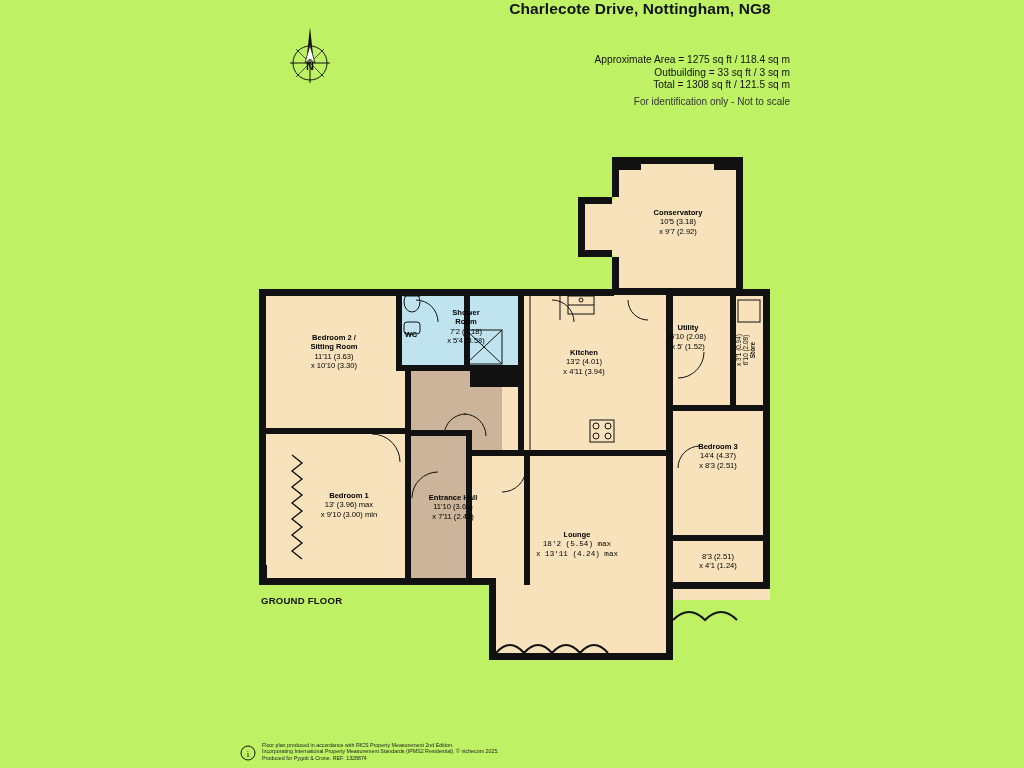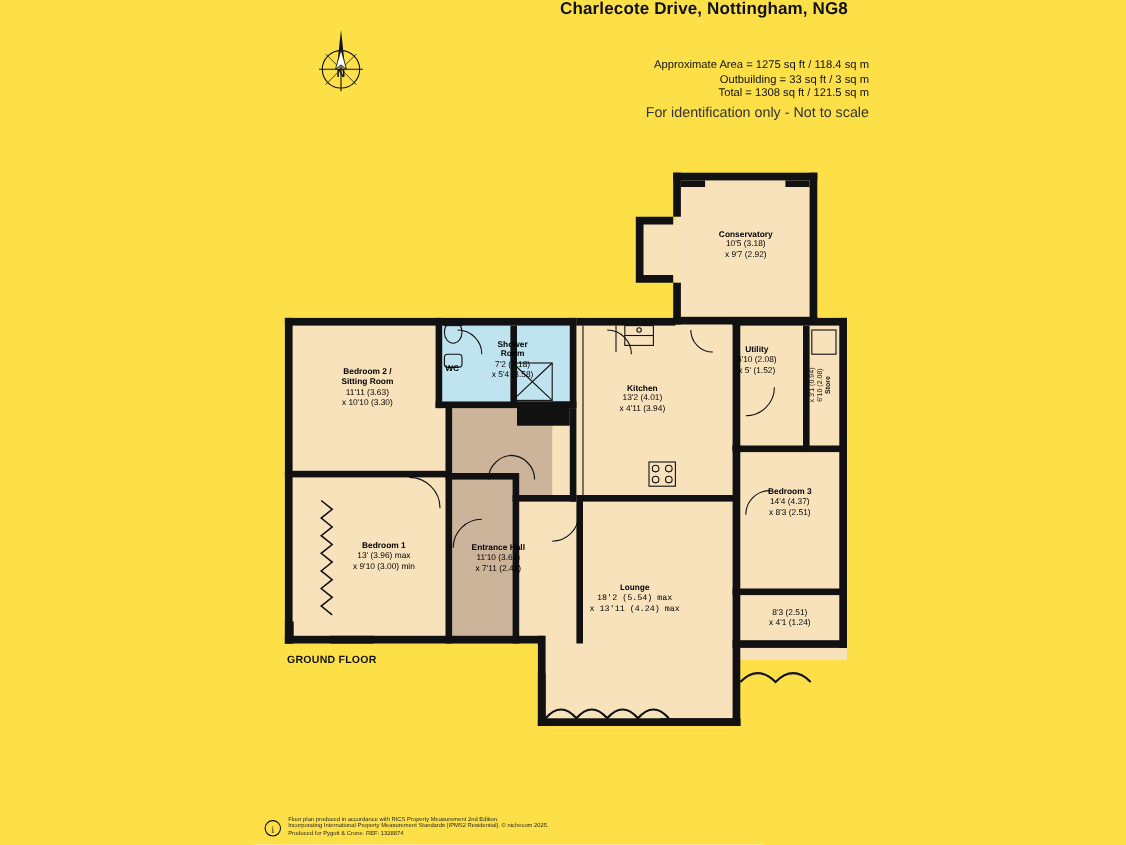--- a/index.html
+++ b/index.html
@@ -8,21 +8,21 @@
     width: 1024px; height: 768px;
     background: #ffffff;
     font-family: "Liberation Sans", sans-serif;
     color: #111;
     overflow: hidden;
   }
   #page {
     position: relative;
     width: 1024px;
     height: 768px;
-    background: #fde047;
+    background: #bef264;
   }
 
   
   .title {
     position: absolute;
     left: 0; right: 16px;
     top: 0px;
     text-align: center;
     font-size: 15.5px;
     font-weight: bold;
@@ -39,21 +39,21 @@
     position: absolute;
     left: 430px;
     top: 22px;
     width: 360px;
     text-align: right;
     font-size: 10.2px;
     line-height: 12.6px;
     margin-top: 32px;
   }
   .summary .small {
-    font-size: 13px;
+    font-size: 10px;
     color: #333;
     margin-top: 4px;
     text-align: right;
   }
 
   
   .compass {
     position: absolute;
     left: 275px;
     top: 25px;
@@ -310,21 +310,21 @@
     <span class="dim">11'11 (3.63)</span>
     <span class="dim">x 10'10 (3.30)</span>
   </div>
 
   <div class="lbl" style="left:534px; top:348px; width:100px;">
     <span class="nm">Kitchen</span>
     <span class="dim">13'2 (4.01)</span>
     <span class="dim">x 4'11 (3.94)</span>
   </div>
 
-  <div class="lbl" style="left:650px; top:313px; width:76px;">
+  <div class="lbl" style="left:650px; top:323px; width:76px;">
     <span class="nm">Utility</span>
     <span class="dim">6'10 (2.08)</span>
     <span class="dim">x 5' (1.52)</span>
   </div>
 
   <div style="position:absolute; left:723px; top:310px; width:60px; height:90px;">
     <div class="lbl-vert" style="left:22px; top:36px; transform: rotate(-90deg);">
       <span style="font-weight:bold;">Store</span>
     </div>
     <div class="lbl-vert" style="left:8px; top:36px; transform: rotate(-90deg);">

